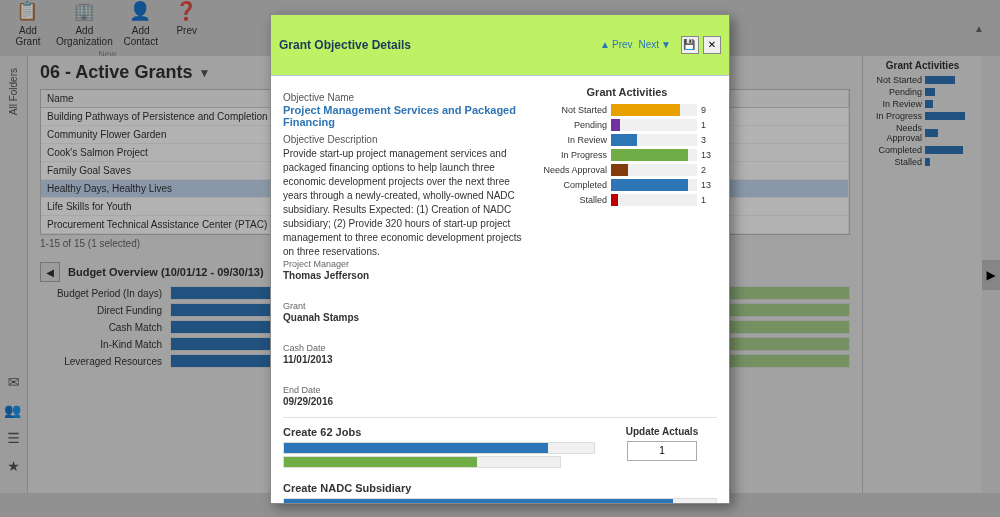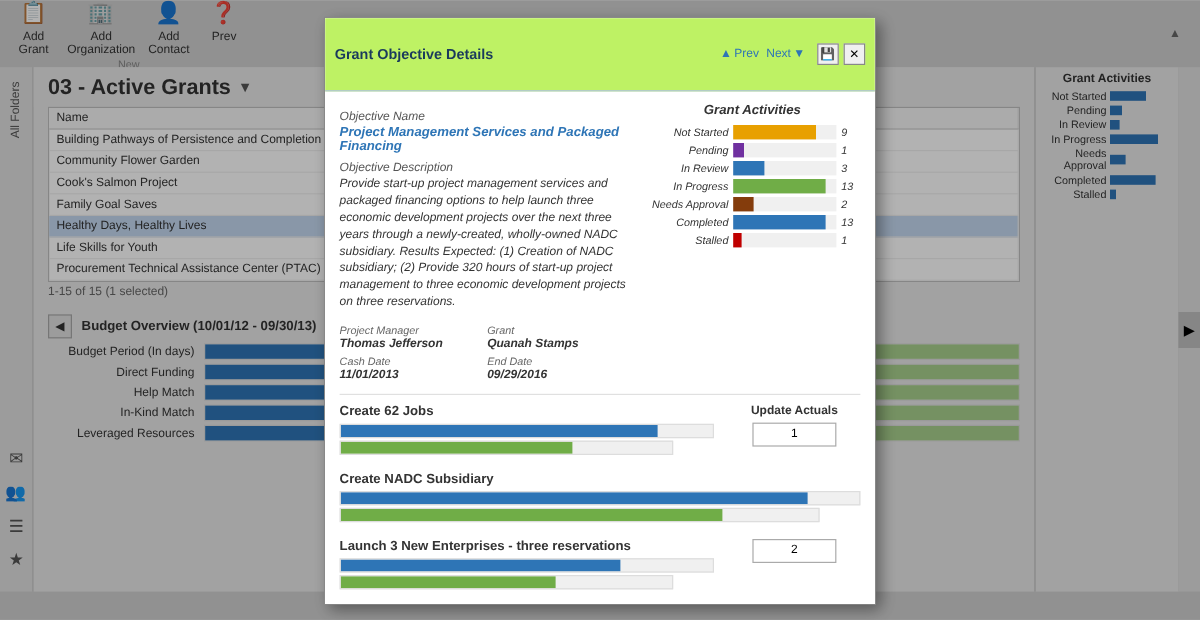--- a/index.html
+++ b/index.html
@@ -66,36 +66,36 @@
     
     .modal-overlay { position: fixed; top: 0; left: 0; width: 1000px; height: 517px; background: rgba(0,0,0,0.3); display: flex; align-items: center; justify-content: center; z-index: 100; }
     .modal { background: white; border: 1px solid #888; box-shadow: 4px 4px 12px rgba(0,0,0,0.4); width: 460px; max-height: 490px; overflow-y: auto; }
     .modal-titlebar { background: #bef264; display: flex; align-items: center; padding: 21px 8px; border-bottom: 1px solid #b0c4de; }
     .modal-title { font-size: 12px; font-weight: bold; color: #1a3a5c; flex: 1; }
     .modal-nav { display: flex; align-items: center; gap: 6px; margin-right: 10px; }
     .modal-nav-btn { font-size: 10px; color: #2e75b6; cursor: pointer; display: flex; align-items: center; gap: 2px; }
     .modal-controls { display: flex; gap: 4px; }
     .modal-ctrl-btn { width: 18px; height: 18px; border: 1px solid #888; background: #f0f0f0; cursor: pointer; display: flex; align-items: center; justify-content: center; font-size: 10px; }
     .modal-body { padding: 10px 12px; }
-    .modal-content { display: flex; gap: 12px; font-style: italic; }
+    .modal-content { display: flex; gap: 12px; }
     .modal-left { flex: 1; }
     .modal-right { width: 180px; }
     .field-label { font-size: 10px; color: #555; margin-top: 6px; }
     .field-value { font-size: 11px; color: #2e75b6; font-weight: bold; margin-top: 1px; }
     .field-text { font-size: 10px; color: #333; margin-top: 2px; line-height: 1.4; }
     .section-title { font-size: 11px; font-weight: bold; color: #333; text-align: center; margin-bottom: 6px; }
 
     
     .activity-row { display: flex; align-items: center; margin-bottom: 3px; gap: 4px; }
     .activity-label { font-size: 9px; color: #333; width: 70px; text-align: right; }
     .activity-bar-wrap { flex: 1; height: 12px; background: #f0f0f0; position: relative; }
     .activity-bar-inner { height: 100%; }
     .activity-count { font-size: 9px; color: #333; width: 16px; }
 
-    .info-grid { display: grid; grid-template-columns: 1fr 1fr; gap: 4px; margin-top: 11px; }
+    .info-grid { display: grid; grid-template-columns: 1fr; gap: 20px; margin-top: 0; }
     .info-cell label { font-size: 9px; color: #666; display: block; }
     .info-cell strong { font-size: 10px; color: #333; }
 
     
     .objective-section { margin-top: 10px; border-top: 1px solid #e0e0e0; padding-top: 8px; }
     .objective-row { margin-bottom: 14px; }
     .objective-title { font-size: 11px; font-weight: bold; color: #333; margin-bottom: 4px; }
     .obj-bars { display: flex; flex-direction: column; gap: 2px; }
     .obj-bar-row { display: flex; align-items: center; gap: 4px; }
     .obj-bar-container { flex: 1; height: 12px; background: #f0f0f0; border: 1px solid #ddd; overflow: hidden; }
@@ -150,21 +150,21 @@
     <div class="left-icon">✉</div>
     <div class="left-icon">👥</div>
     <div class="left-icon">☰</div>
     <div class="left-icon">★</div>
     <div style="height:10px;"></div>
   </div>
 
   <div class="content">
 
     <div class="content-header">
-      <div class="content-title">03 - Active Grants</div>
+      <div class="content-title">06 - Active Grants</div>
       <span class="content-dropdown">▼</span>
     </div>
 
     <div class="grants-table">
       <table>
         <thead>
           <tr>
             <th>Name</th>
             <th>Project To...</th>
           </tr>
@@ -231,21 +231,21 @@
           <div class="budget-row">
     <div class="budget-row-label">Direct Funding</div>
     <div class="budget-bar-container">
       <div class="budget-bar">
         <div class="bar-to-date" style="width:80%"></div>
         <div class="bar-remaining" style="width:20%"></div>
       </div>
     </div>
   </div>
           <div class="budget-row">
-    <div class="budget-row-label">Help Match</div>
+    <div class="budget-row-label">Cash Match</div>
     <div class="budget-bar-container">
       <div class="budget-bar">
         <div class="bar-to-date" style="width:60%"></div>
         <div class="bar-remaining" style="width:40%"></div>
       </div>
     </div>
   </div>
           <div class="budget-row">
     <div class="budget-row-label">In-Kind Match</div>
     <div class="budget-bar-container">

